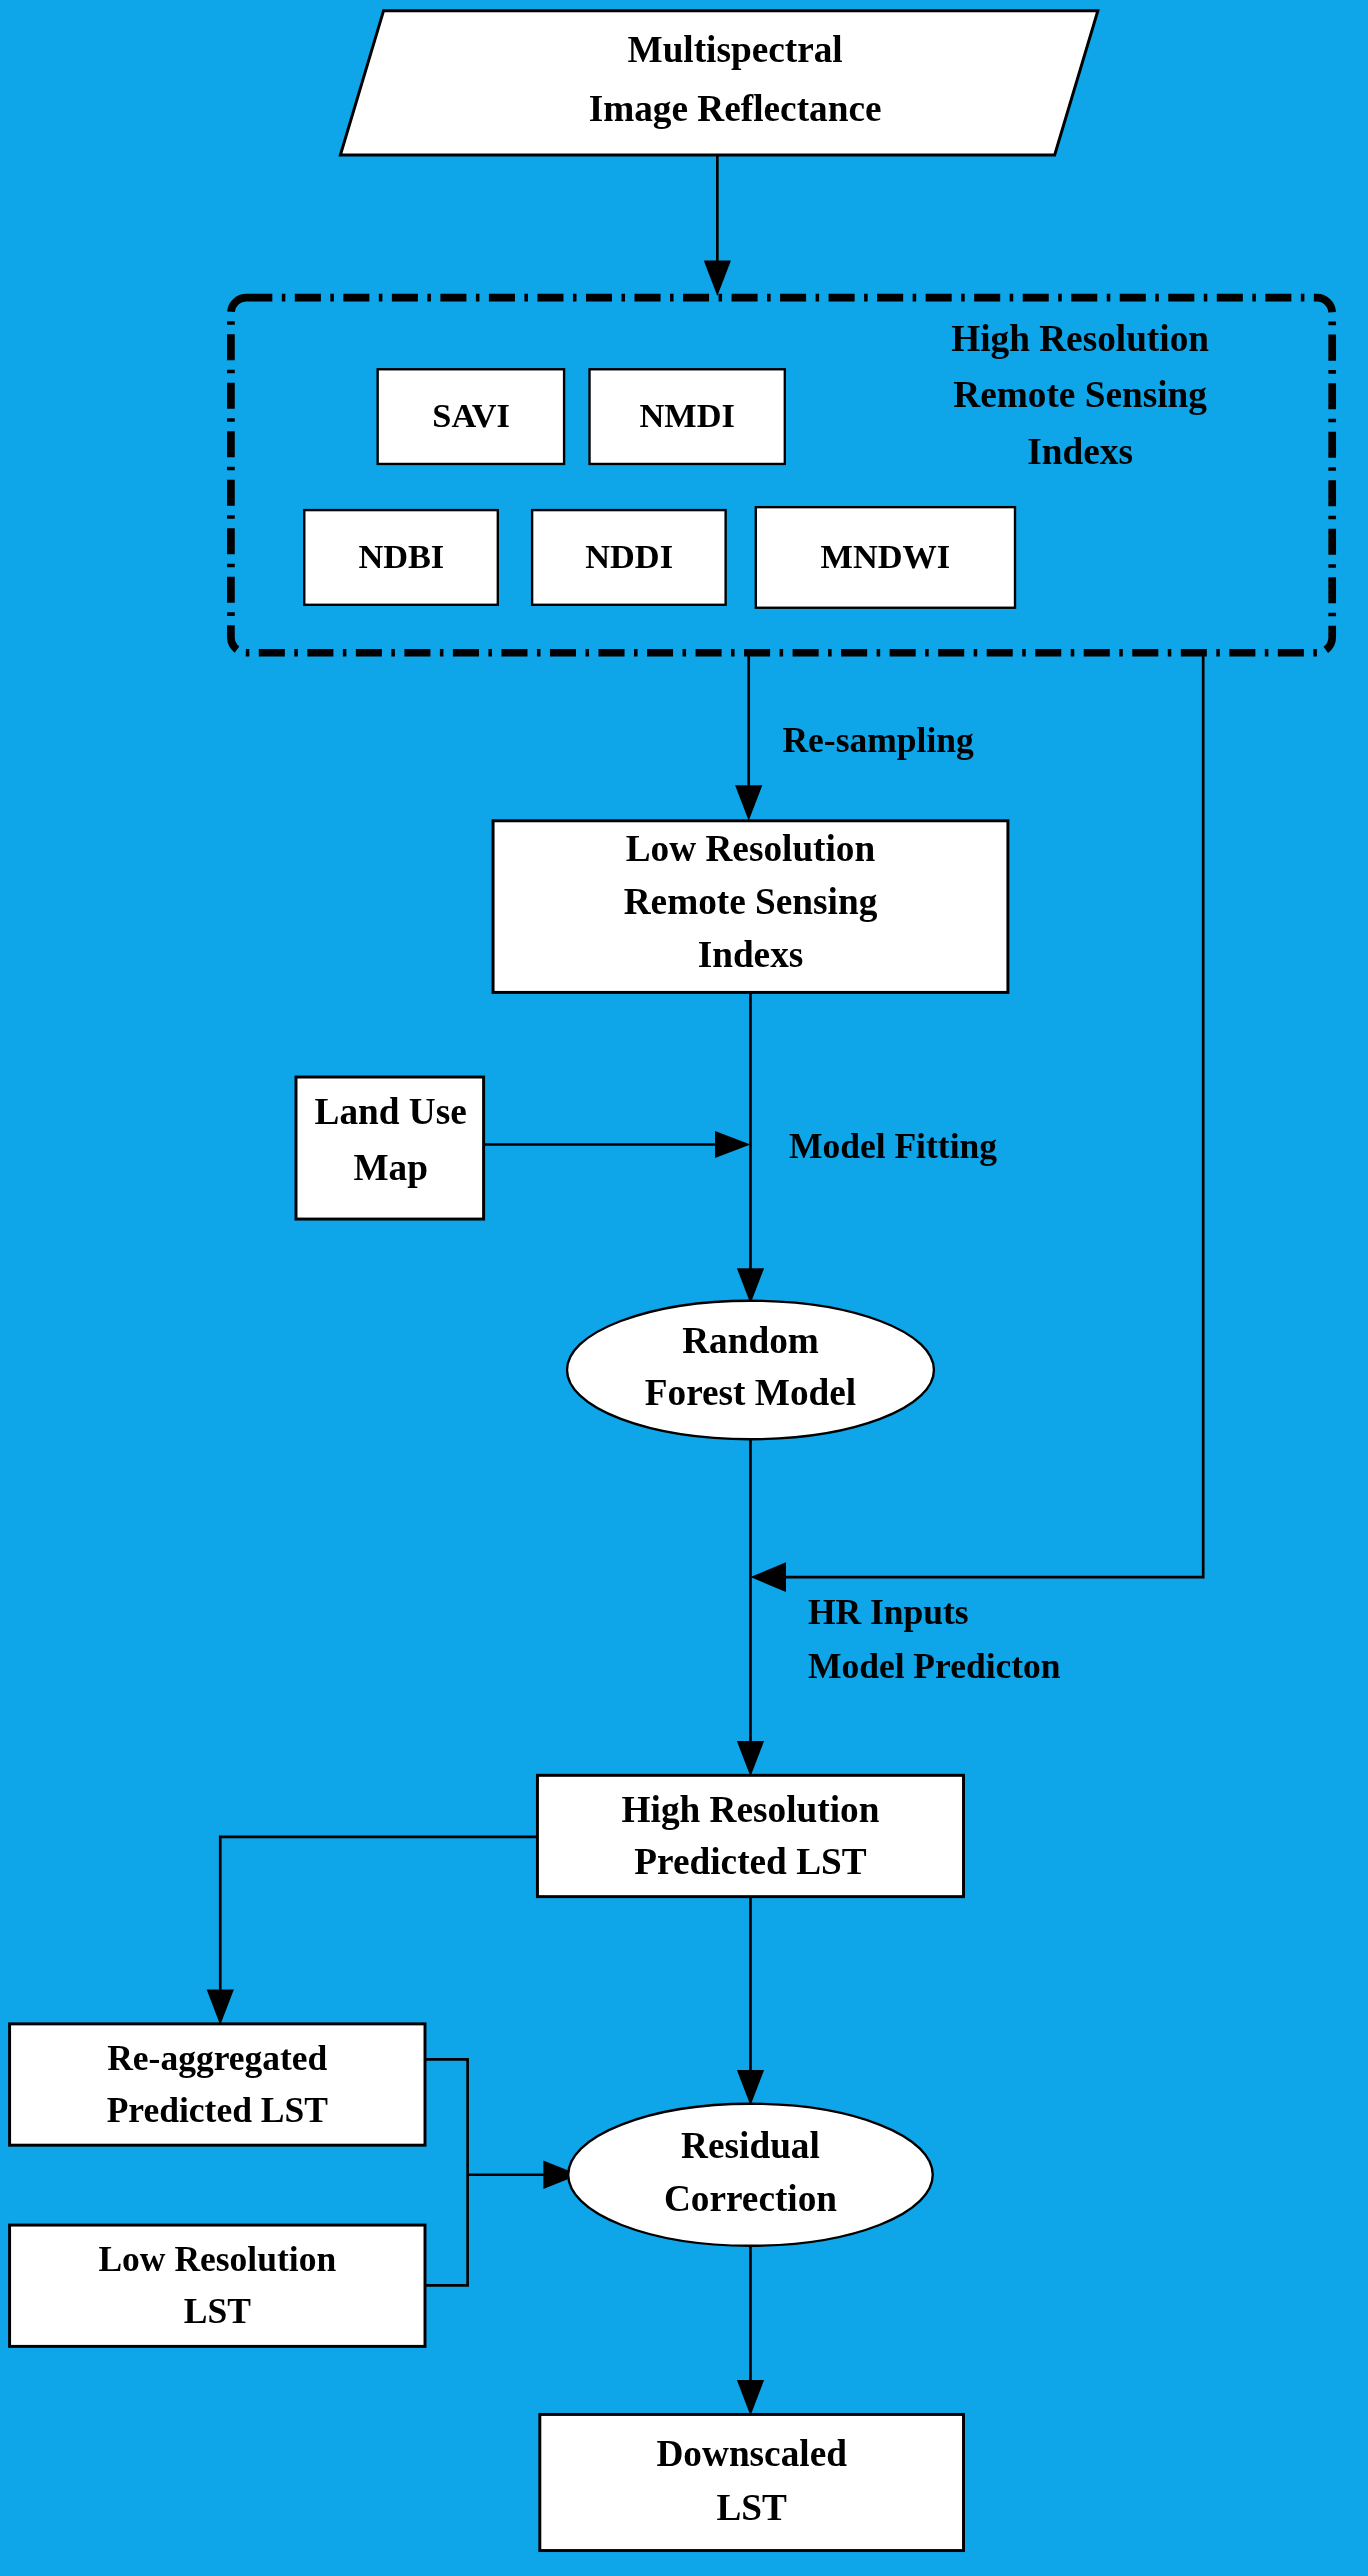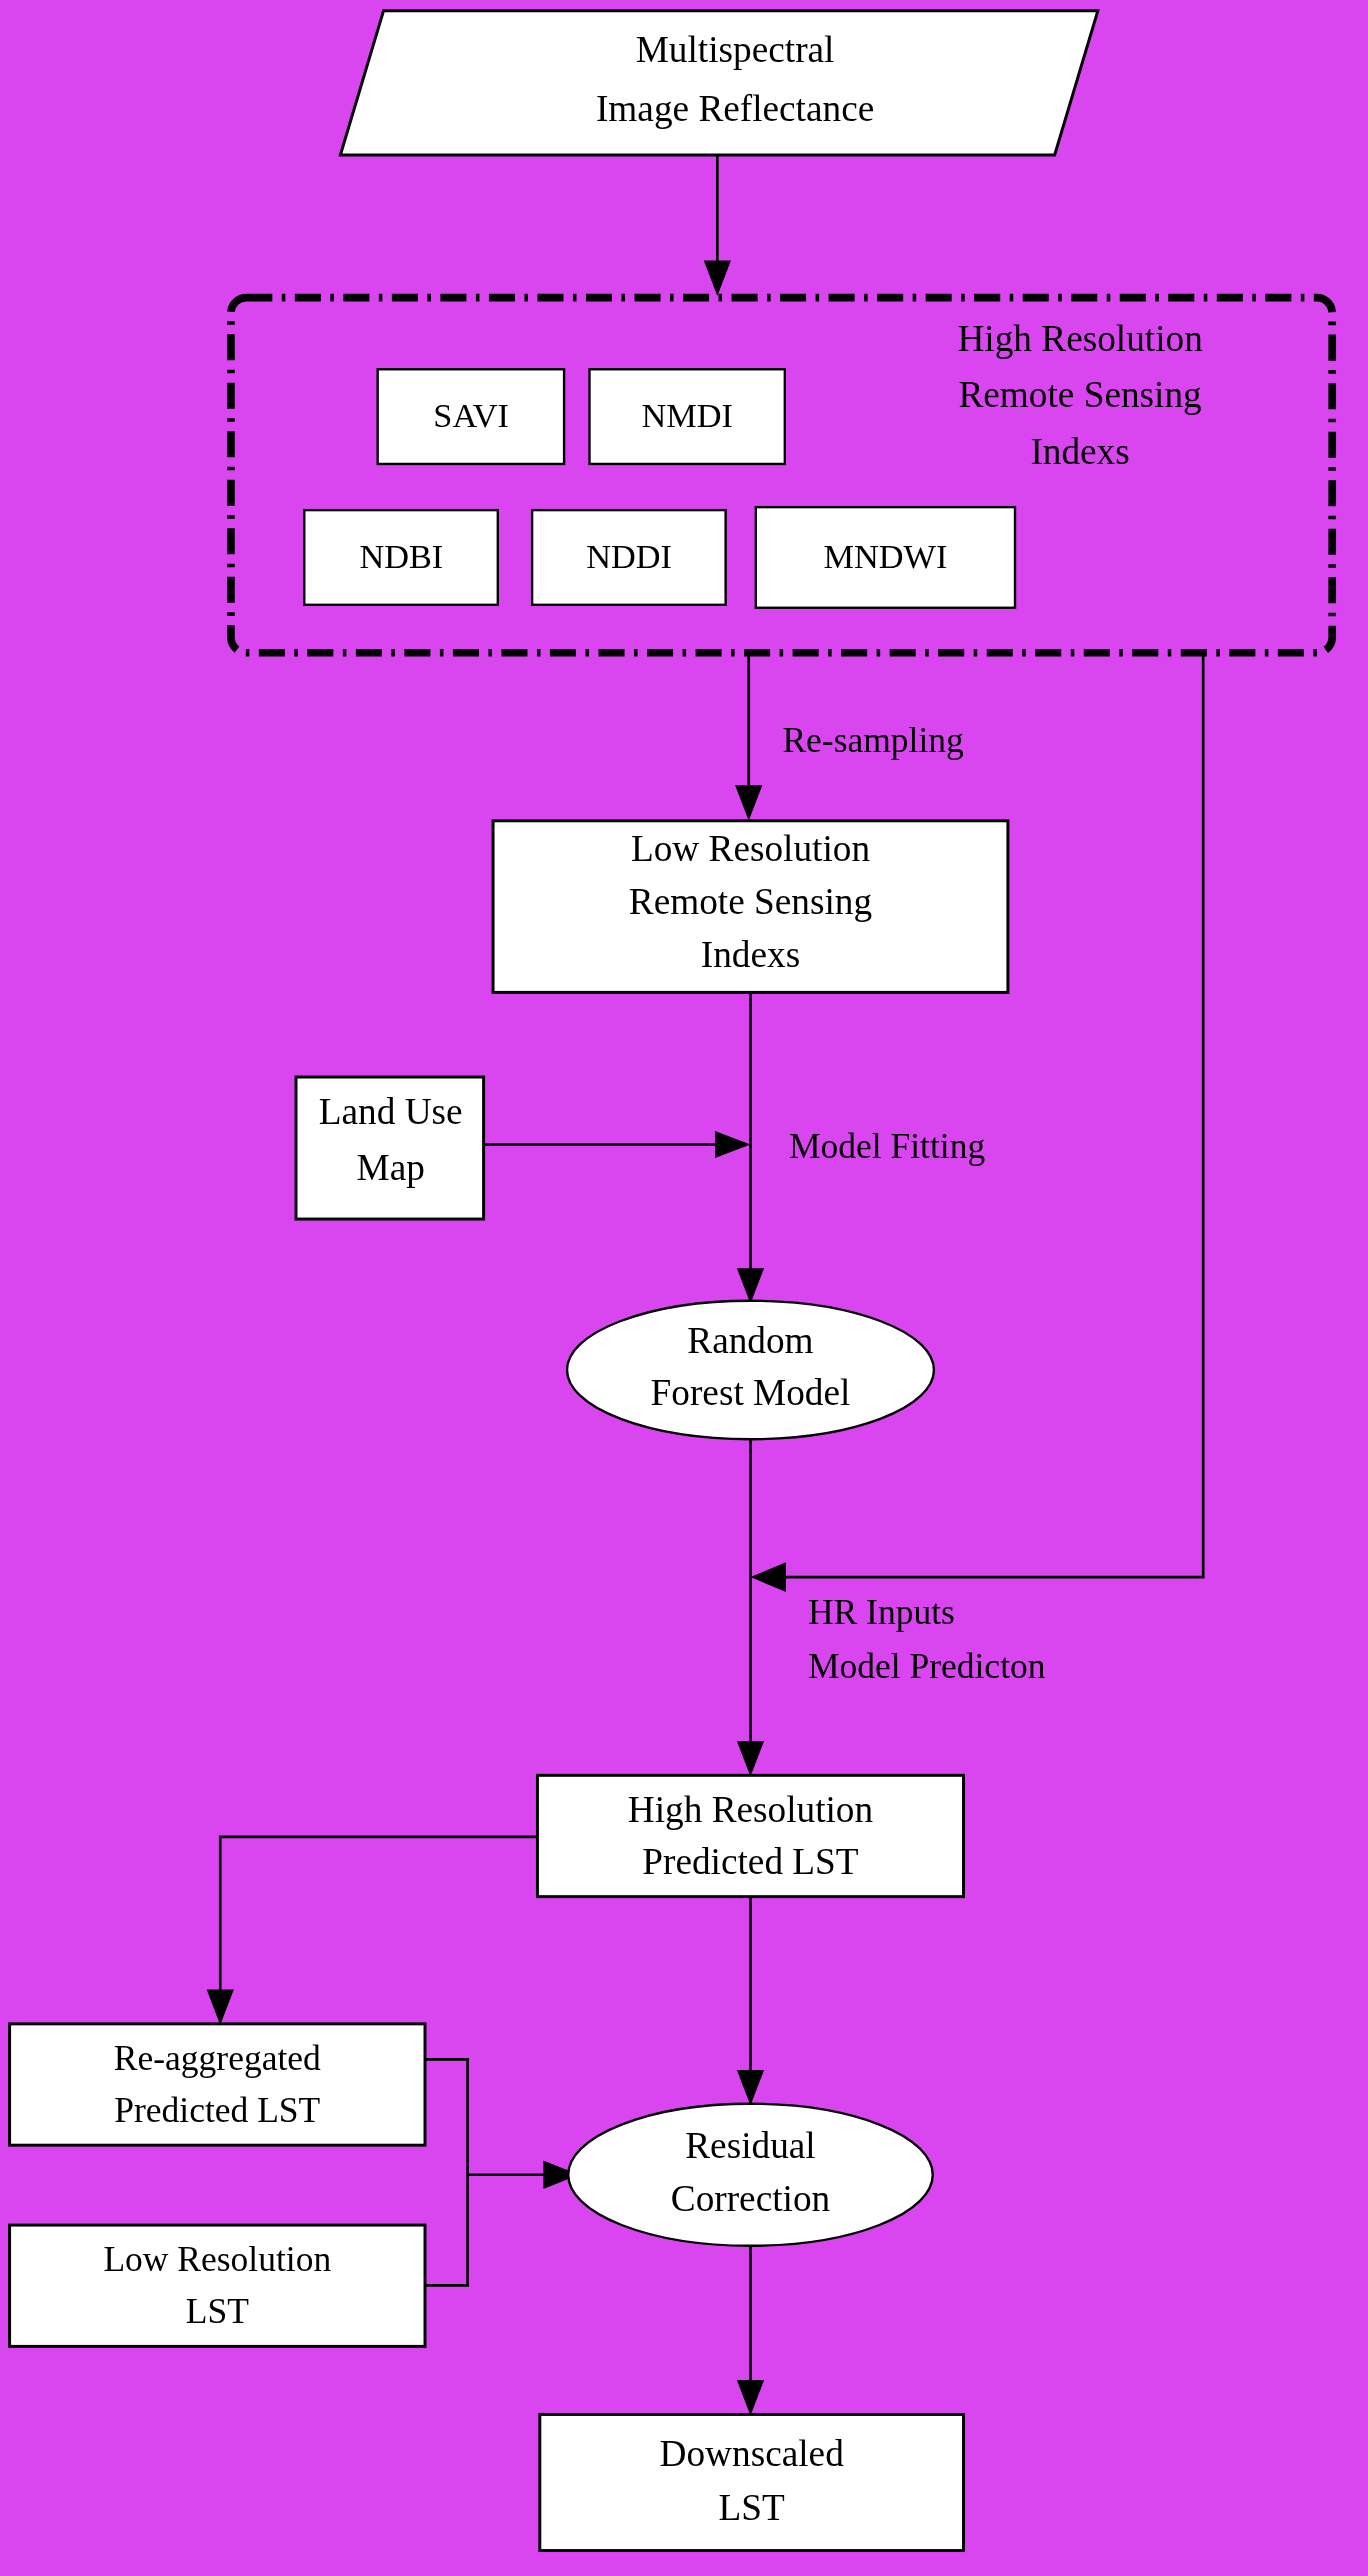--- a/index.html
+++ b/index.html
@@ -10,21 +10,22 @@
   body {
     width: 1369px;
     height: 2576px;
     font-family: "Liberation Serif", "DejaVu Serif", serif;
     overflow: hidden;
   }
   #flow-root {
     position: relative;
     width: 1369px;
     height: 2576px;
-    background: #d946ef;
+    background: #0ea5e9;
+    font-weight: bold;
   }
   svg.flow-svg {
     position: absolute;
     top: 0;
     left: 0;
     width: 1369px;
     height: 2576px;
     display: block;
   }
   .node-shape {

